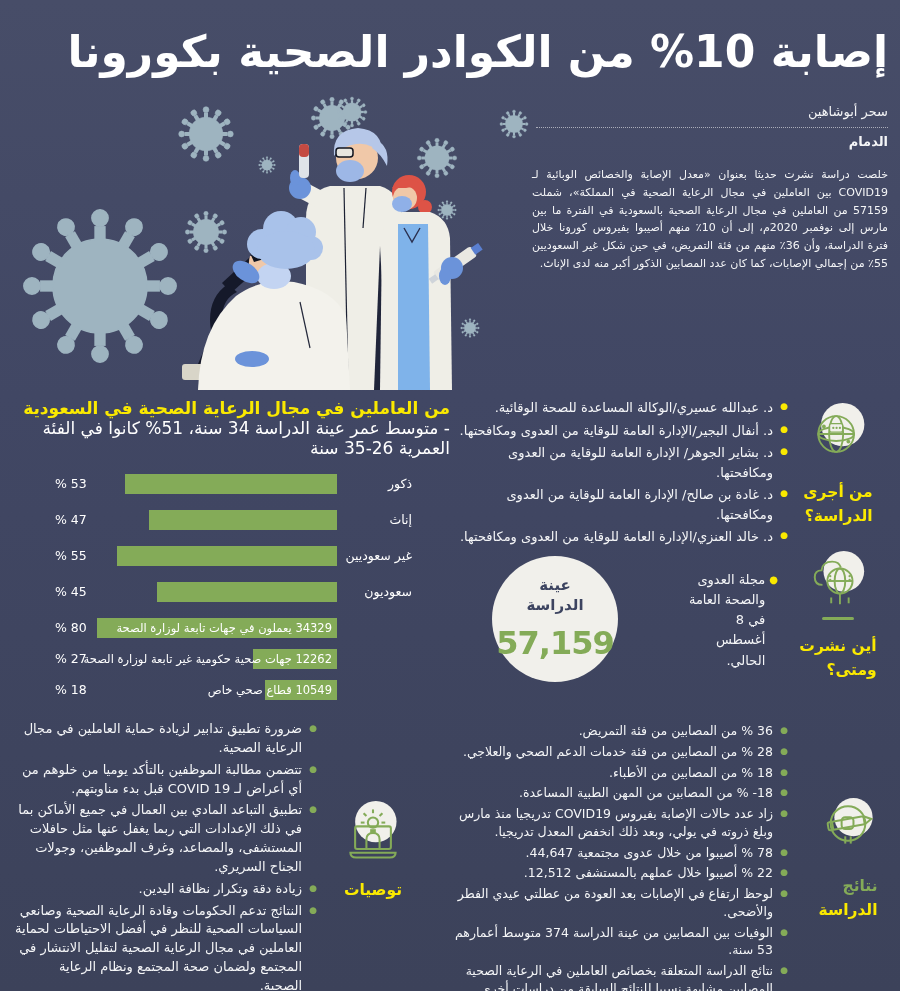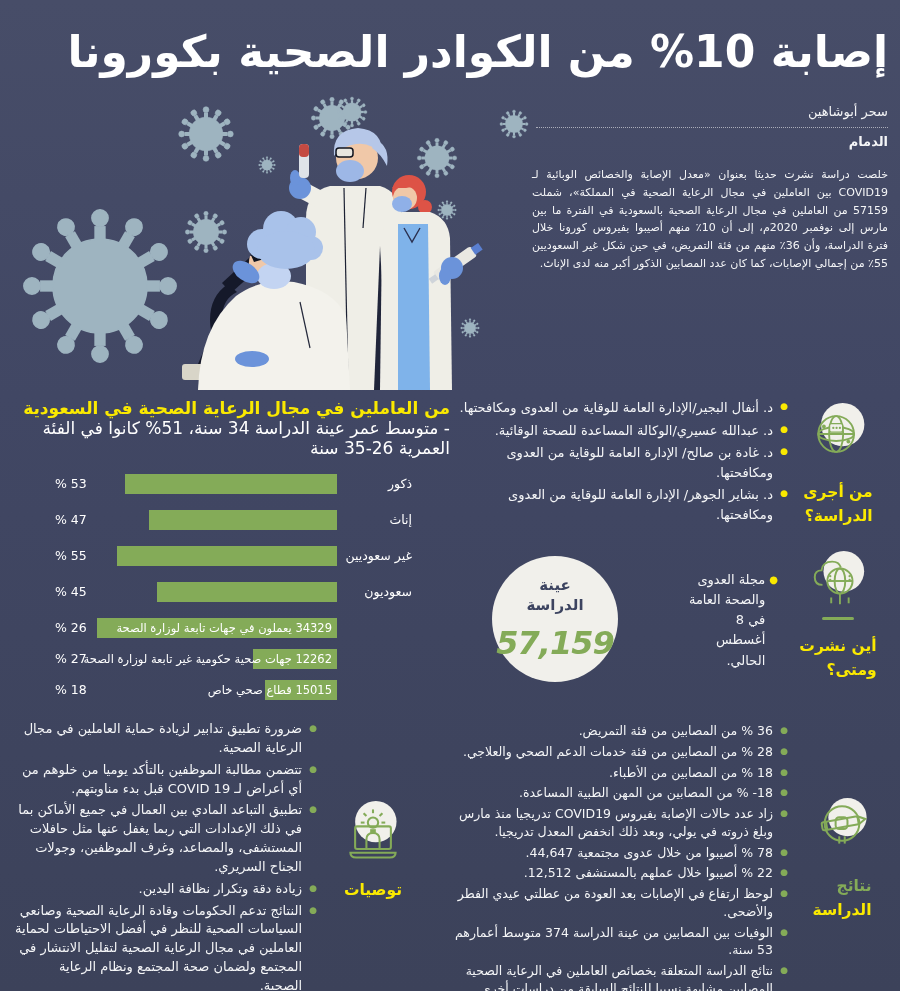--- a/index.html
+++ b/index.html
@@ -43,27 +43,27 @@
   
   .researchers{position:absolute; top:398px; right:112px; width:336px; font-size:13px; line-height:1.5;}
   
   .side-block{position:absolute; display:flex; flex-direction:column; align-items:center; text-align:right;}
   .side-heading{margin-top:14px; font-size:15.5px; font-weight:bold; line-height:1.55; color:var(--accent-yellow);}
   .side-heading .green-line{color:var(--accent-green); display:block;}
   .side-heading .yellow-line{color:var(--accent-yellow); display:block;}
   .who-block{top:402px; right:20px; width:84px;}
   .where-block{top:550px; right:20px; width:84px;}
   .recs-block{left:332px; top:800px; width:82px;}
-  .results-block{right:16px; top:798px; width:84px;}
+  .results-block{right:10px; top:798px; width:84px;}
   .icon-underline{width:32px; height:3px; background:var(--accent-green); margin-top:5px; border-radius:2px;}
   
   .sample-circle{position:absolute; left:492px; top:556px; width:126px; height:126px; border-radius:50%;
     background:var(--panel-white); display:flex; flex-direction:column; align-items:center; justify-content:center;}
   .sample-label{color:var(--navy-text); font-size:15px; font-weight:bold; line-height:1.3; text-align:center;}
-  .sample-value{color:var(--accent-green); font-size:32px; font-weight:bold; letter-spacing:-1px; margin-top:9px;font-style:italic;}
+  .sample-value{color:var(--accent-green); font-size:32px; font-weight:bold; letter-spacing:-1px; margin-top:9px;}
   
   .journal{position:absolute; right:122px; top:570px; width:90px; display:flex; gap:4px;}
   .journal .dot{color:var(--accent-yellow); font-size:10px; line-height:2;}
   .journal p{font-size:13px; line-height:1.55; text-align:right;}
   
   .recs-list{position:absolute; left:15px; top:720px; width:302px; font-size:13px; line-height:1.45;}
   .results-list{position:absolute; right:112px; top:722px; width:338px; font-size:12.5px; line-height:1.42;}
 </style>
 </head>
 <body>
@@ -194,40 +194,41 @@
           <div class="bar-value">55 %</div>
         </div>
         <div class="bar-row">
           <div class="bar" style="width: 180px;"></div>
           <div class="bar-label outside">سعوديون</div>
           <div class="bar-value">45 %</div>
         </div>
         <div class="bar-row">
           <div class="bar" style="width: 240px;"></div>
           <div class="bar-label overlay">34329 يعملون في جهات تابعة لوزارة الصحة</div>
-          <div class="bar-value">26 %</div>
+          <div class="bar-value">80 %</div>
         </div>
         <div class="bar-row">
           <div class="bar" style="width: 84px;"></div>
           <div class="bar-label overlay">12262 جهات صحية حكومية غير تابعة لوزارة الصحة</div>
           <div class="bar-value">27 %</div>
         </div>
         <div class="bar-row">
           <div class="bar" style="width: 72px;"></div>
-          <div class="bar-label overlay">15015 قطاع صحي خاص</div>
+          <div class="bar-label overlay">10549 قطاع صحي خاص</div>
           <div class="bar-value">18 %</div>
         </div>
       </div>
   </section>
 
   <ul class="bullet-list yellow researchers">
+      <li>د. عبدالله عسيري/الوكالة المساعدة للصحة الوقائية.</li>
       <li>د. أنفال البجير/الإدارة العامة للوقاية من العدوى ومكافحتها.</li>
-      <li>د. عبدالله عسيري/الوكالة المساعدة للصحة الوقائية.</li>
+      <li>د. بشاير الجوهر/ الإدارة العامة للوقاية من العدوى ومكافحتها.</li>
       <li>د. غادة بن صالح/ الإدارة العامة للوقاية من العدوى ومكافحتها.</li>
-      <li>د. بشاير الجوهر/ الإدارة العامة للوقاية من العدوى ومكافحتها.</li>
+      <li>د. خالد العنزي/الإدارة العامة للوقاية من العدوى ومكافحتها.</li>
     </ul>
 
   <div class="side-block who-block">
     <svg width="64" height="64" viewBox="0 0 68 68">
       <circle cx="39" cy="24" r="23" fill="var(--panel-white)"></circle>
       <g fill="none" stroke="var(--accent-green)" stroke-width="2">
         <circle cx="32" cy="34" r="19"></circle>
         <ellipse cx="32" cy="34" rx="19" ry="7.5"></ellipse>
         <ellipse cx="32" cy="34" rx="7.5" ry="19"></ellipse>
         <line x1="13" y1="34" x2="51" y2="34"></line>

